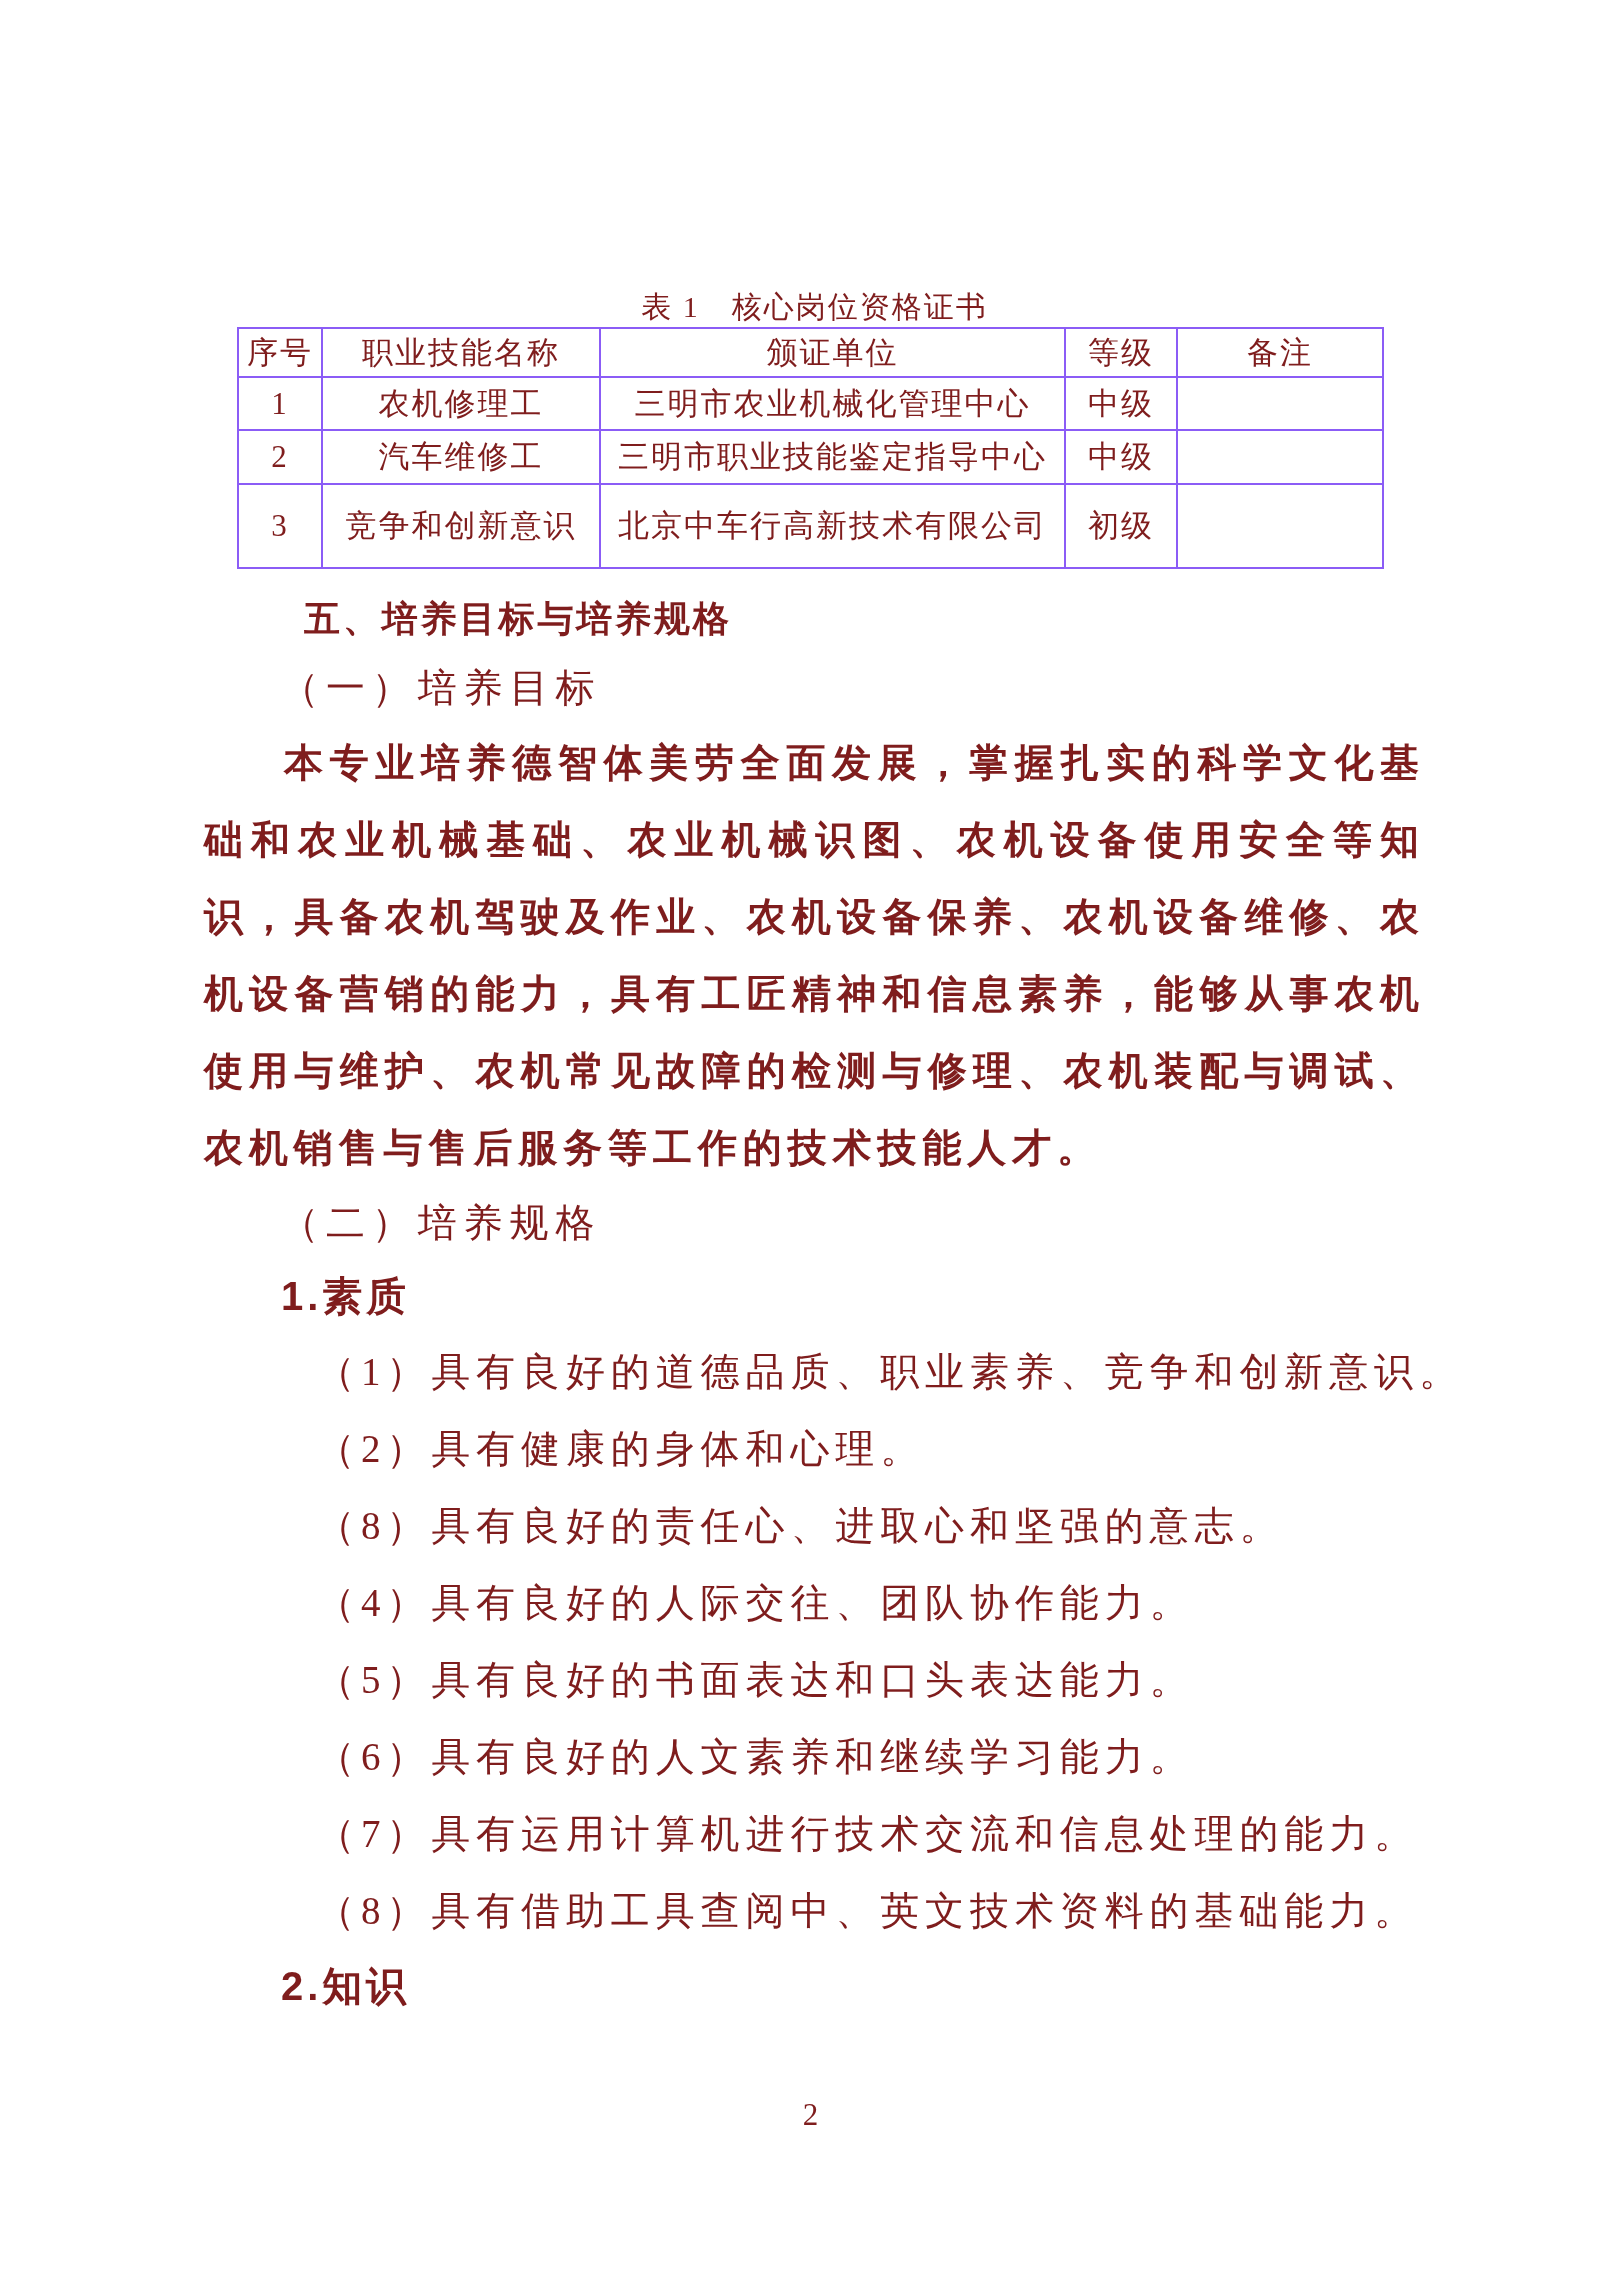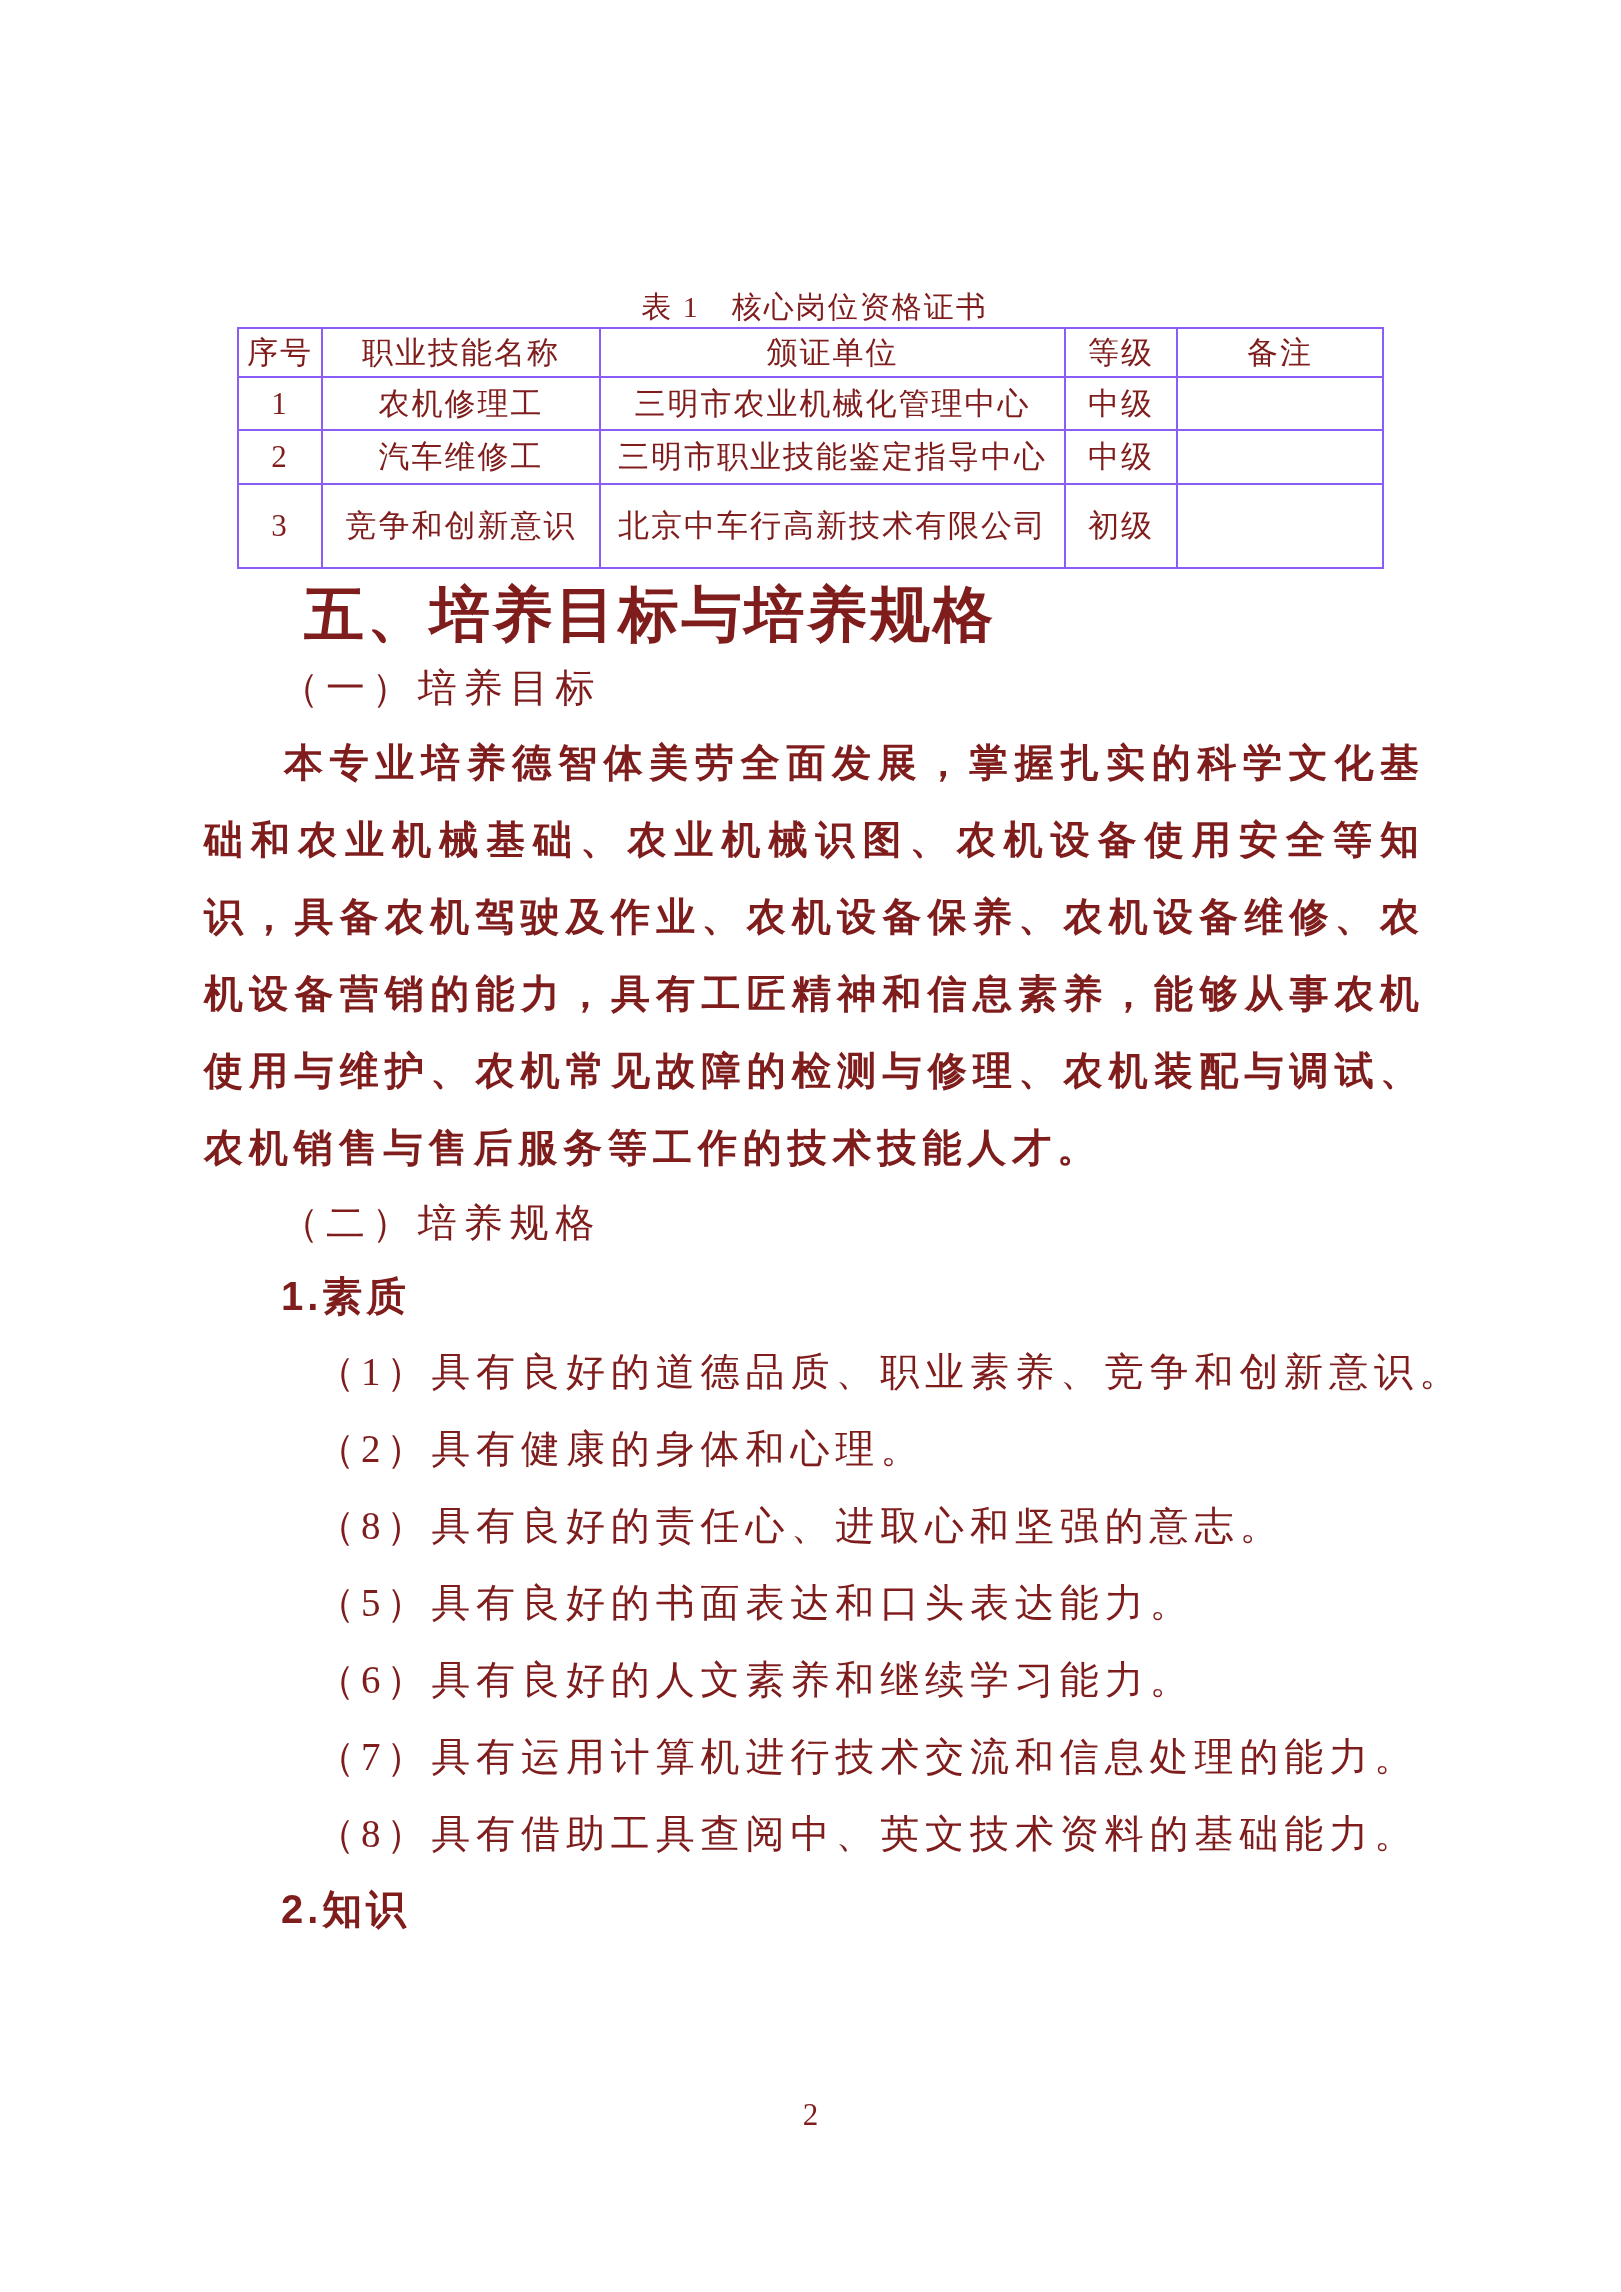--- a/index.html
+++ b/index.html
@@ -45,23 +45,23 @@
   .col-skill  { width: 278px; }
   .col-issuer { width: 465px; }
   .col-level  { width: 112px; }
   .col-remark { width: 206px; }
   tr.r-head { height: 49px; }
   tr.r-1    { height: 53px; }
   tr.r-2    { height: 54px; }
   tr.r-3    { height: 84px; }
   .h-five {
     margin: 23.5px 0 0 100px;
-    font-family: Liberation Mono, monospace;
+    font-family: Liberation Serif, serif;
     font-weight: bold;
-    font-size: 60px;
+    font-size: 36px;
     line-height: 53px;
     letter-spacing: 2.9px;
   }
   .sub-head {
     margin-left: 76px;
     font-size: 39px;
     line-height: 73px;
     letter-spacing: 6.9px;
   }
   .sub-one { margin-top: 5.9px; }
@@ -152,20 +152,21 @@
 
     <div class="para">本专业培养德智体美劳全面发展，掌握扎实的科学文化基础和农业机械基础、农业机械识图、农机设备使用安全等知识，具备农机驾驶及作业、农机设备保养、农机设备维修、农机设备营销的能力，具有工匠精神和信息素养，能够从事农机使用与维护、农机常见故障的检测与修理、农机装配与调试、农机销售与售后服务等工作的技术技能人才。</div>
 
     <div class="sub-head">（二）培养规格</div>
 
     <div class="bold-head">1.素质</div>
 
     <div class="item">（1）具有良好的道德品质、职业素养、竞争和创新意识。</div>
     <div class="item">（2）具有健康的身体和心理。</div>
     <div class="item">（8）具有良好的责任心、进取心和坚强的意志。</div>
+    <div class="item">（4）具有良好的人际交往、团队协作能力。</div>
     <div class="item">（5）具有良好的书面表达和口头表达能力。</div>
     <div class="item">（6）具有良好的人文素养和继续学习能力。</div>
     <div class="item">（7）具有运用计算机进行技术交流和信息处理的能力。</div>
     <div class="item">（8）具有借助工具查阅中、英文技术资料的基础能力。</div>
 
     <div class="bold-head">2.知识</div>
 
   </div>
 
   <div class="page-number">2</div>

